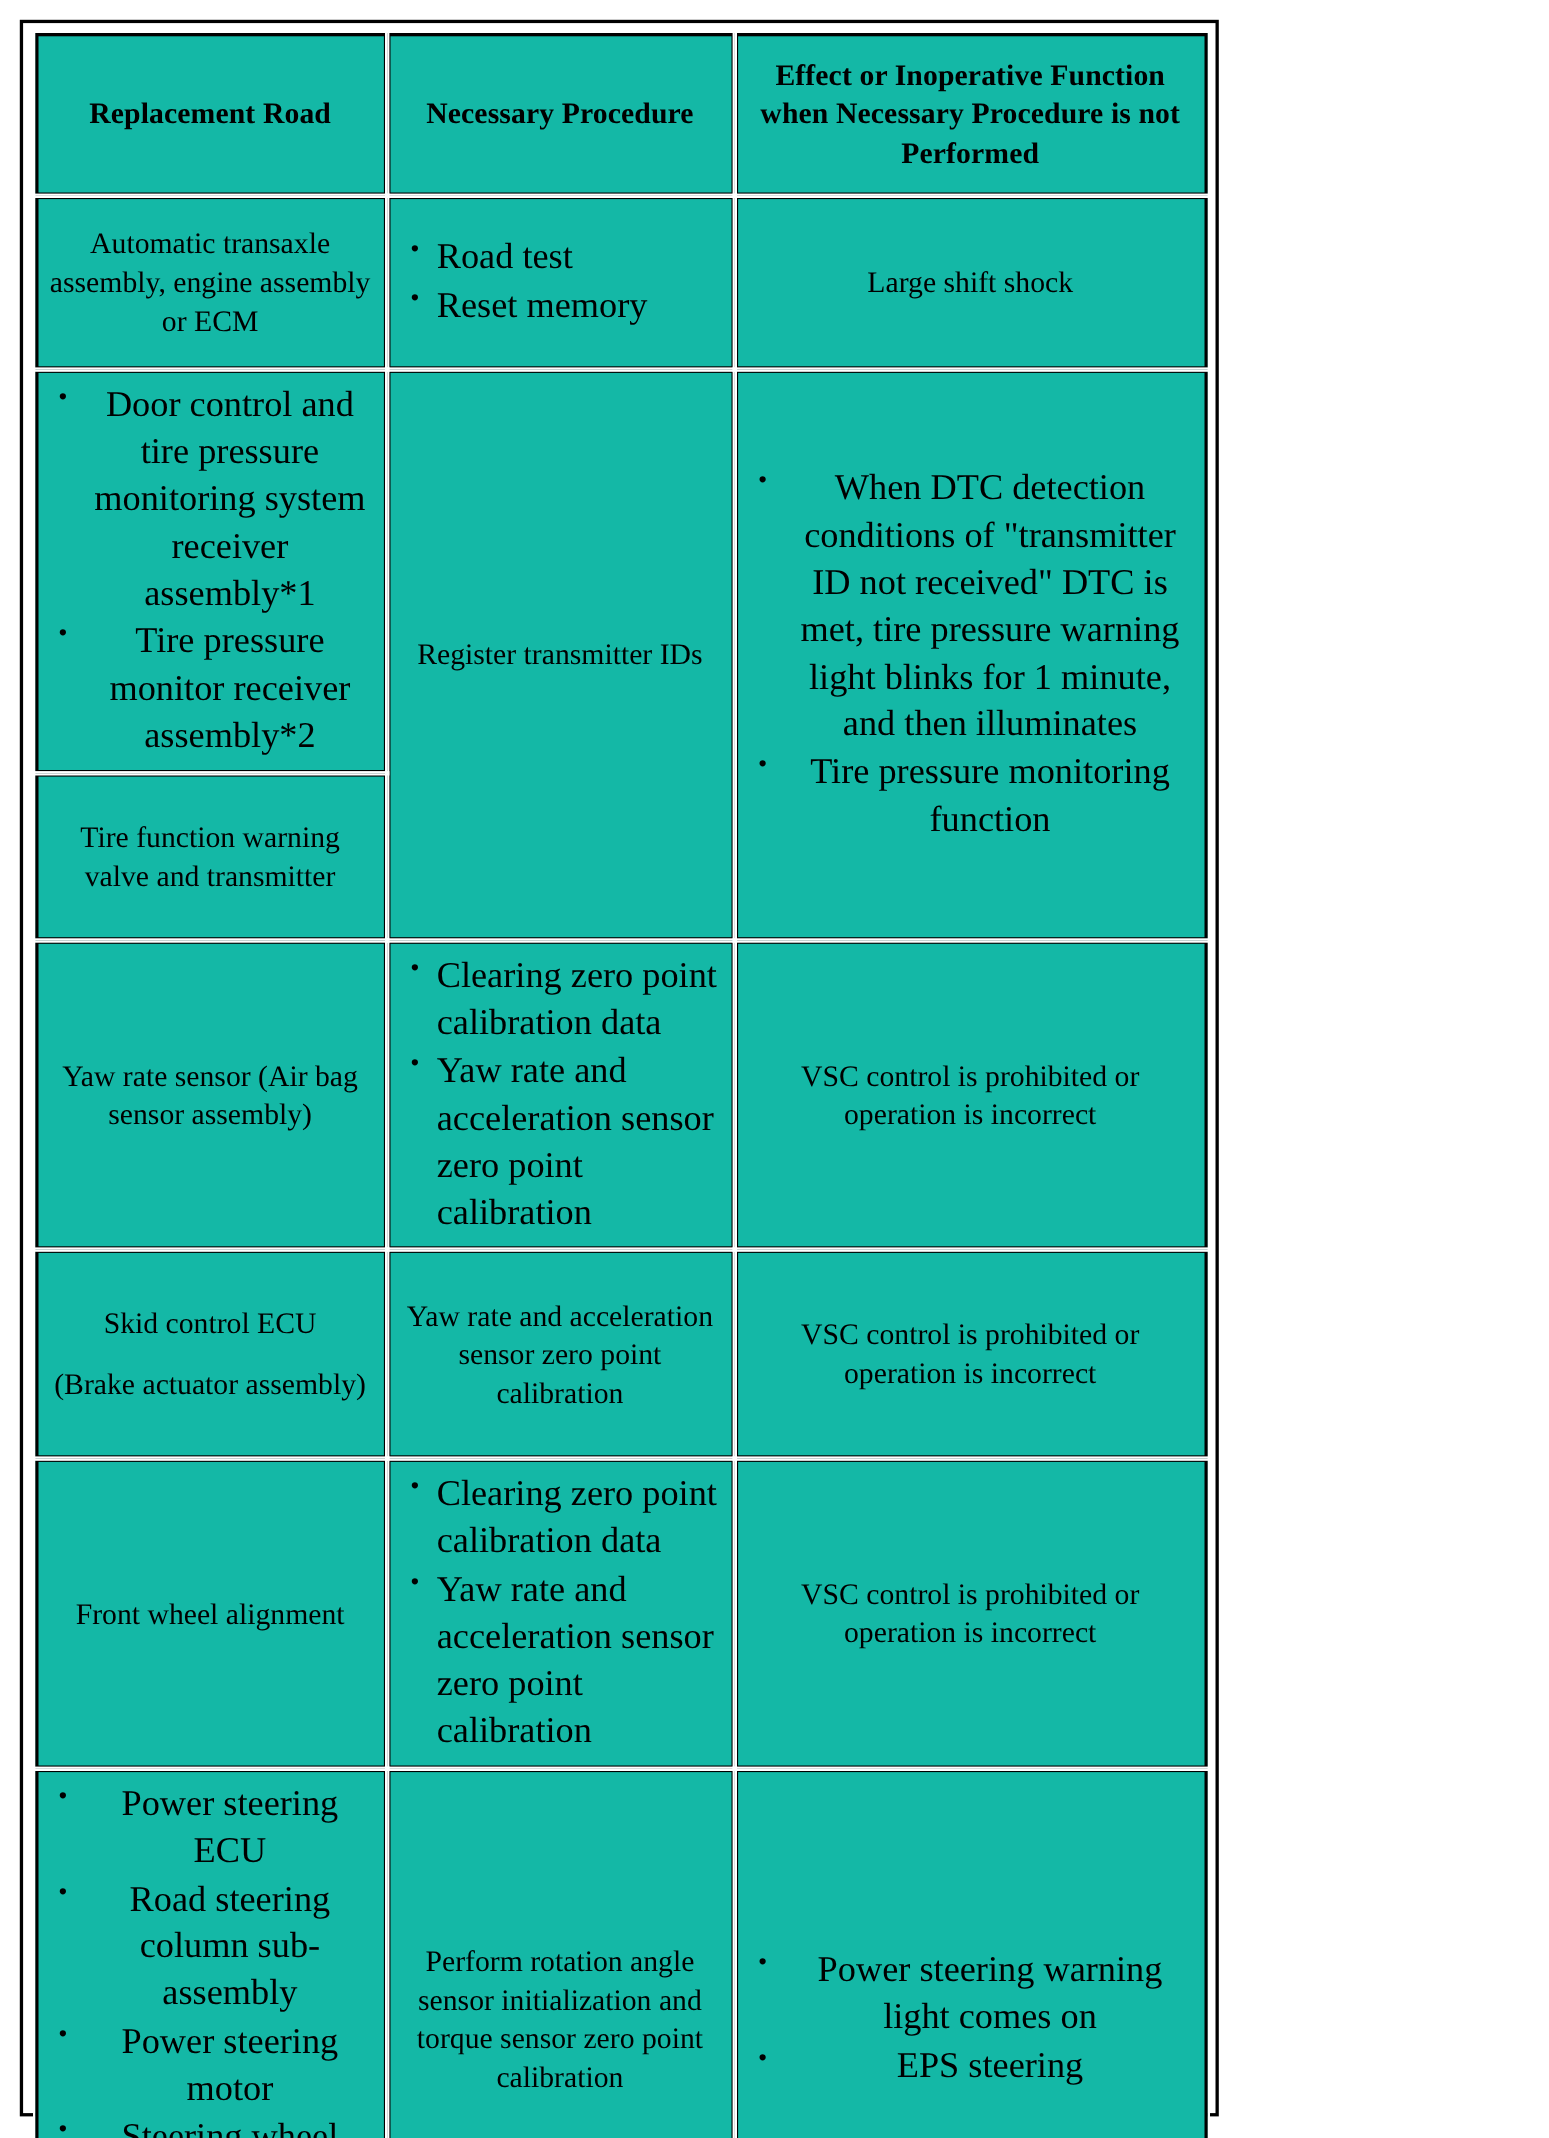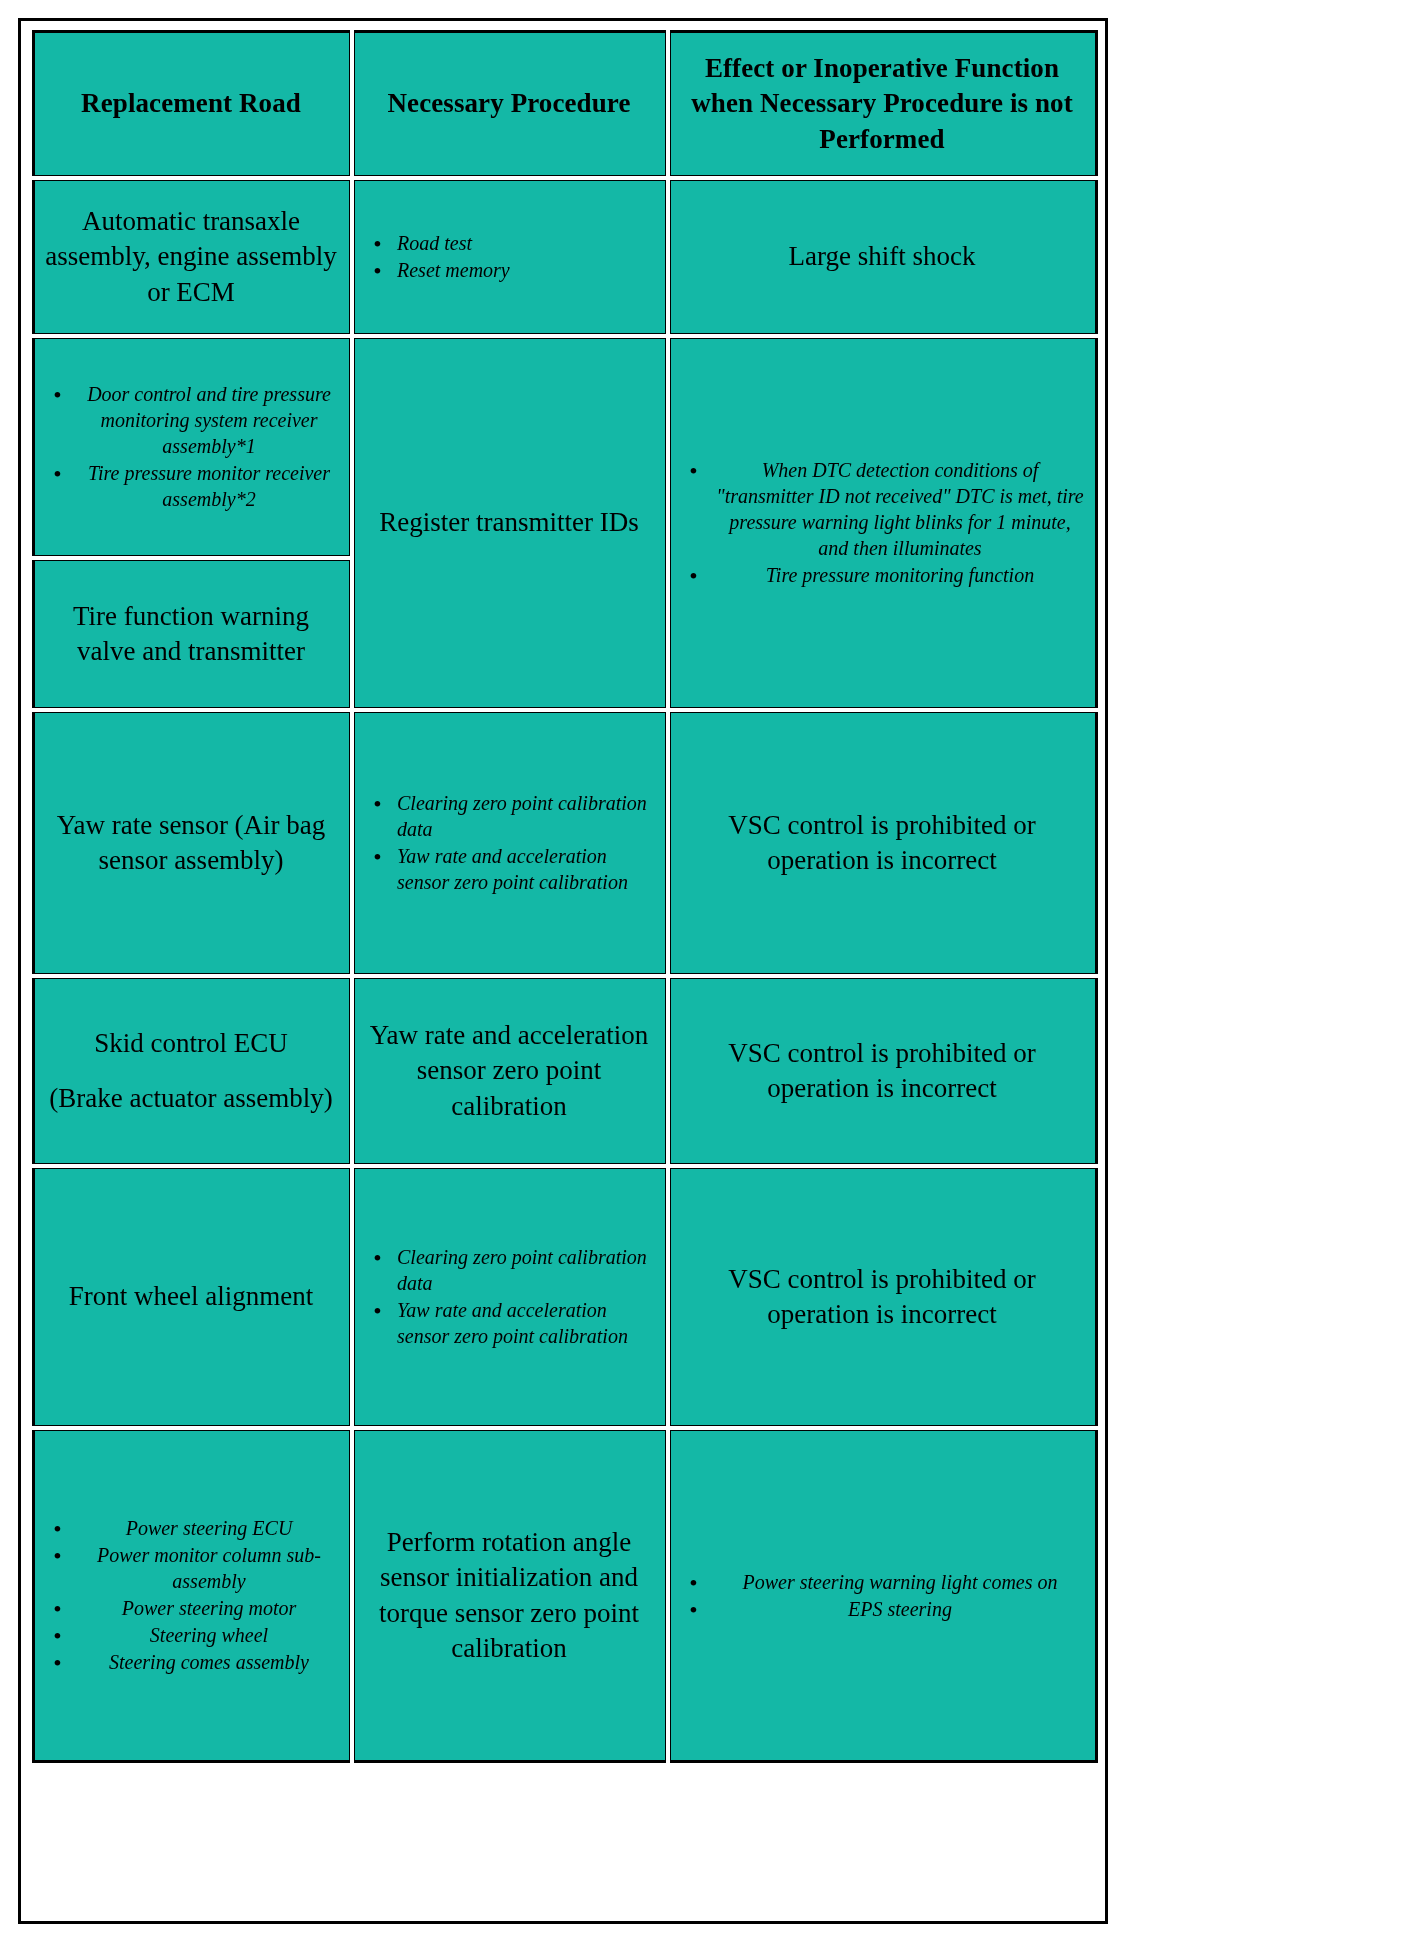--- a/index.html
+++ b/index.html
@@ -84,23 +84,22 @@
 
   ul.blist {
     margin: 0;
     padding: 0 0 0 34px;
     list-style: none;
   }
   ul.blist > li {
     position: relative;
     margin: 0 0 1px 0;
     padding: 0 0 0 2px;
-    font-size: 20px;
+    font-size: 33px;
     line-height: 1.30;
-    font-style: italic;
   }
   ul.blist > li::before {
     content: "\2022";
     position: absolute;
     left: -22px;
     top: -1px;
     font-size: 24px;
     line-height: 1.30;
   }
 
@@ -234,21 +233,21 @@
         <td class="cell-left">
           <div class="cell-pad body-text">VSC control is prohibited or operation is incorrect</div>
         </td>
       </tr>
 
       <tr>
         <td class="cell-left" style="height:335px;">
           <div class="cell-pad">
             <ul class="blist indent-list">
               <li>Power steering ECU</li>
-              <li>Power monitor column sub-assembly</li>
+              <li>Road steering column sub-assembly</li>
               <li>Power steering motor</li>
               <li>Steering wheel</li>
               <li>Steering comes assembly</li>
             </ul>
           </div>
         </td>
         <td class="cell-left">
           <div class="cell-pad body-text">Perform rotation angle sensor initialization and torque sensor zero point calibration</div>
         </td>
         <td class="cell-left">

